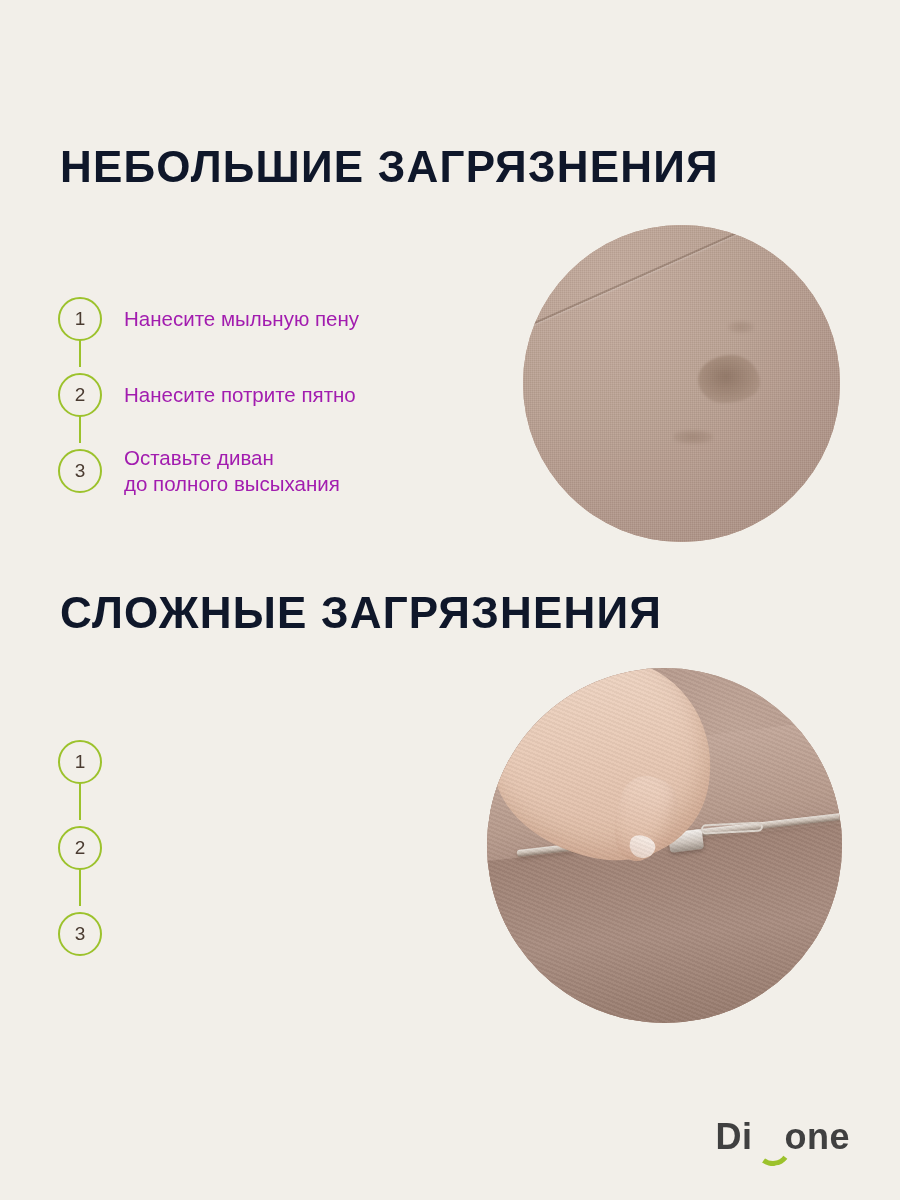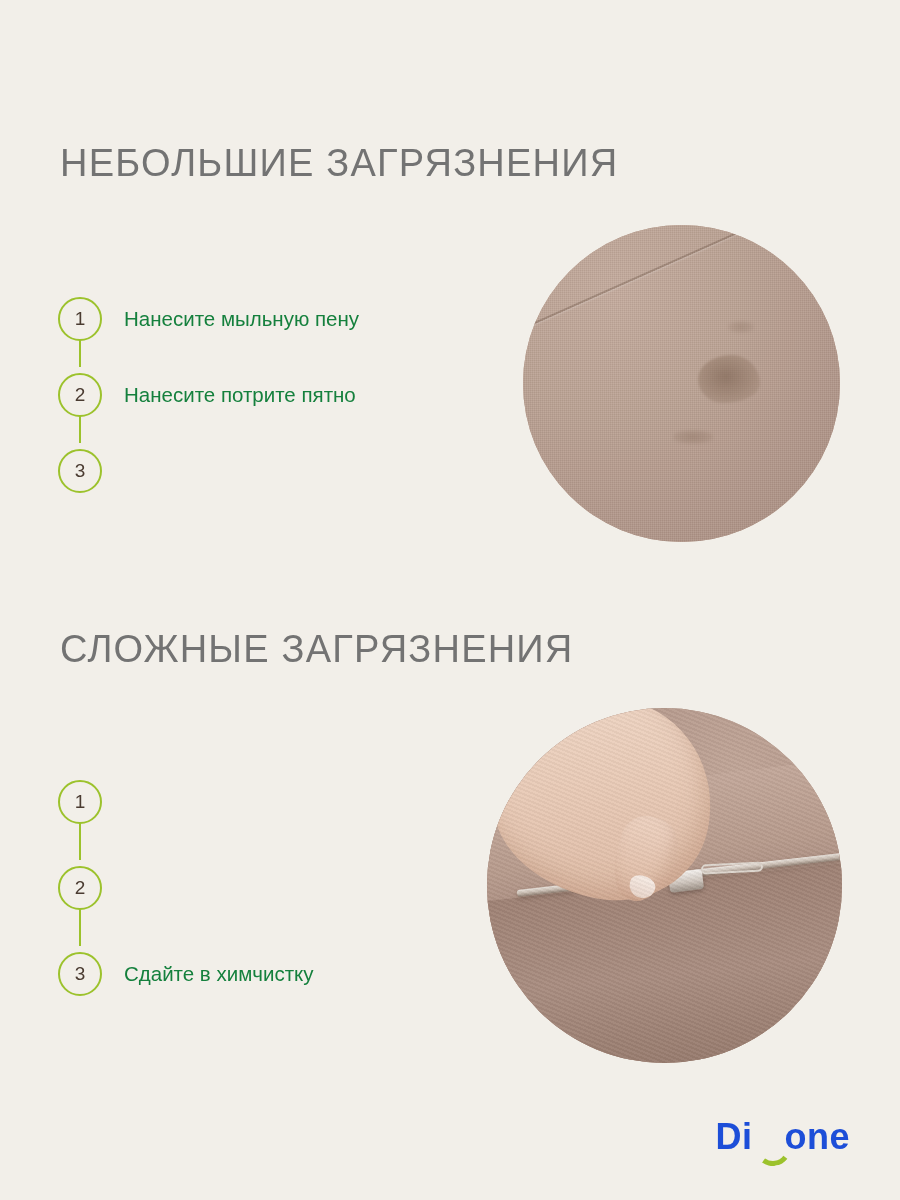--- a/index.html
+++ b/index.html
@@ -20,29 +20,29 @@
     background: #f2efe9;
   }
 
   
   .section {
     position: absolute;
     left: 0;
     width: 900px;
   }
   .section-one { top: 120px; height: 470px; }
-  .section-two { top: 608px; height: 500px; }
+  .section-two { top: 568px; height: 500px; }
 
   .section-title {
     position: absolute;
     left: 60px;
-    font-size: 38px;
-    font-weight: normal;
+    font-size: 44px;
+    font-weight: bold;
     letter-spacing: 1.2px;
-    color: #737373;
+    color: #0f172a;
     white-space: nowrap;
   }
   .section-one .section-title { top: 22px; }
   .section-two .section-title { top: 20px; }
 
   
   .steps {
     position: absolute;
     left: 58px;
   }
@@ -86,21 +86,21 @@
     z-index: 1;
   }
   .section-one .step::after { height: 28px; }
   .section-two .step::after { height: 38px; }
   .step:last-child::after { display: none; }
 
   .step-label {
     margin-left: 22px;
     font-size: 20.5px;
     line-height: 26px;
-    color: #15803d;
+    color: #a21caf;
     white-space: pre-line;
   }
 
   
   .photo {
     position: absolute;
     border-radius: 50%;
     overflow: hidden;
   }
 
@@ -286,21 +286,21 @@
 
   
   .logo {
     position: absolute;
     right: 50px;
     bottom: 42px;
     display: flex;
     align-items: flex-end;
     font-size: 36px;
     font-weight: bold;
-    color: #1d4ed8;
+    color: #404040;
     letter-spacing: 0.5px;
   }
   .logo-smile {
     display: inline-block;
     position: relative;
     width: 30px;
     height: 30px;
     margin: 0 1px;
   }
   .logo-smile::before {
@@ -334,20 +334,22 @@
         <div class="step-label">Нанесите мыльную пену</div>
       </div>
 
       <div class="step">
         <div class="step-badge">2</div>
         <div class="step-label">Нанесите потрите пятно</div>
       </div>
 
       <div class="step">
         <div class="step-badge">3</div>
+        <div class="step-label">Оставьте диван
+до полного высыхания</div>
       </div>
 
     </div>
 
     <div class="photo photo-one">
       <div class="fabric-one"></div>
       <div class="stain-main"></div>
       <div class="stain-small-a"></div>
       <div class="stain-small-b"></div>
     </div>
@@ -363,21 +365,20 @@
       <div class="step">
         <div class="step-badge">1</div>
       </div>
 
       <div class="step">
         <div class="step-badge">2</div>
       </div>
 
       <div class="step">
         <div class="step-badge">3</div>
-        <div class="step-label">Сдайте в химчистку</div>
       </div>
 
     </div>
 
     <div class="photo photo-two">
       <div class="sofa-bg"></div>
       <div class="sofa-top"></div>
       <div class="sofa-front"></div>
       <div class="zipper-line"></div>
       <div class="zipper-slider"></div>

